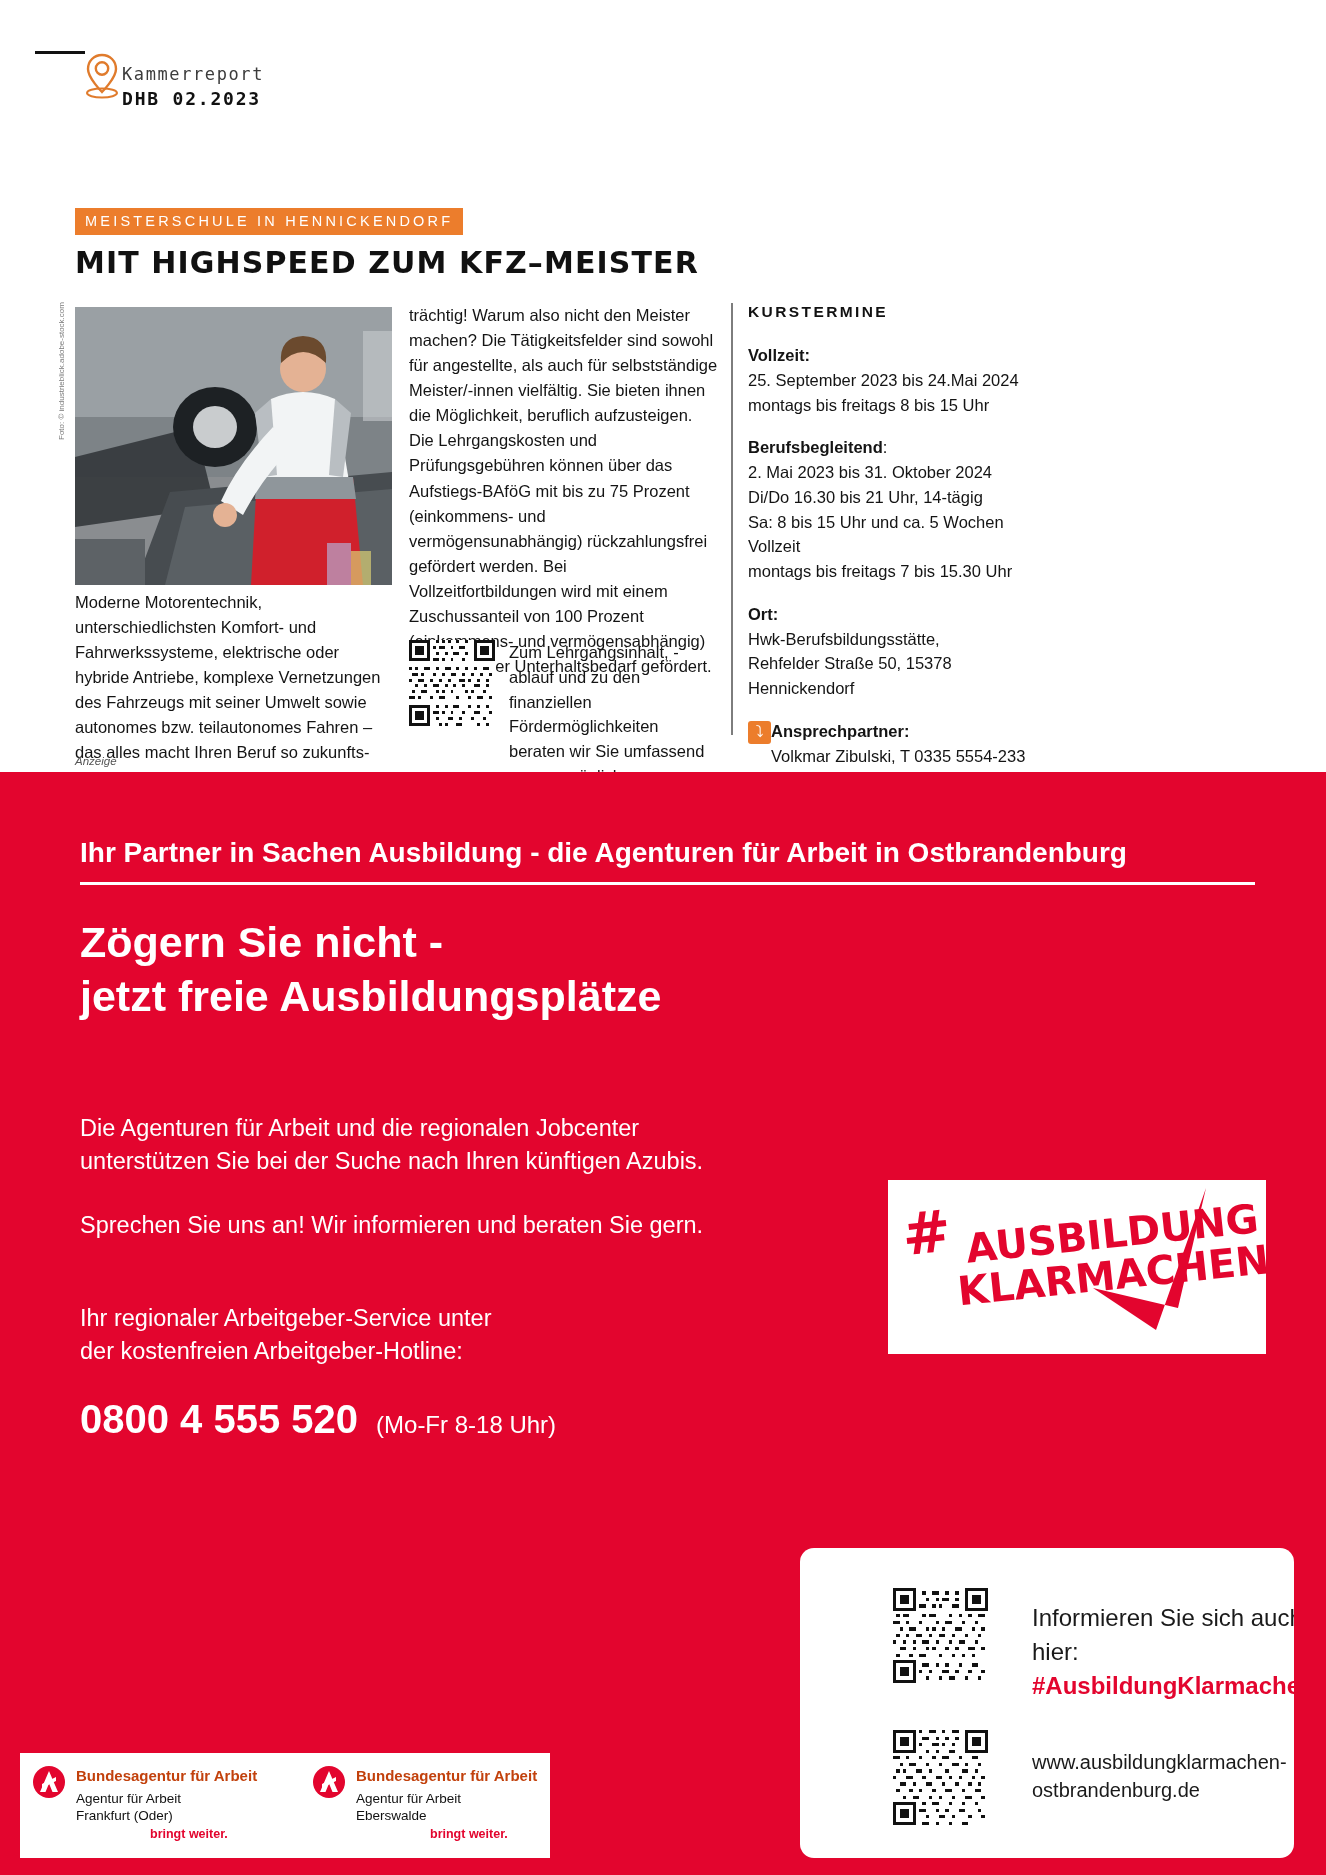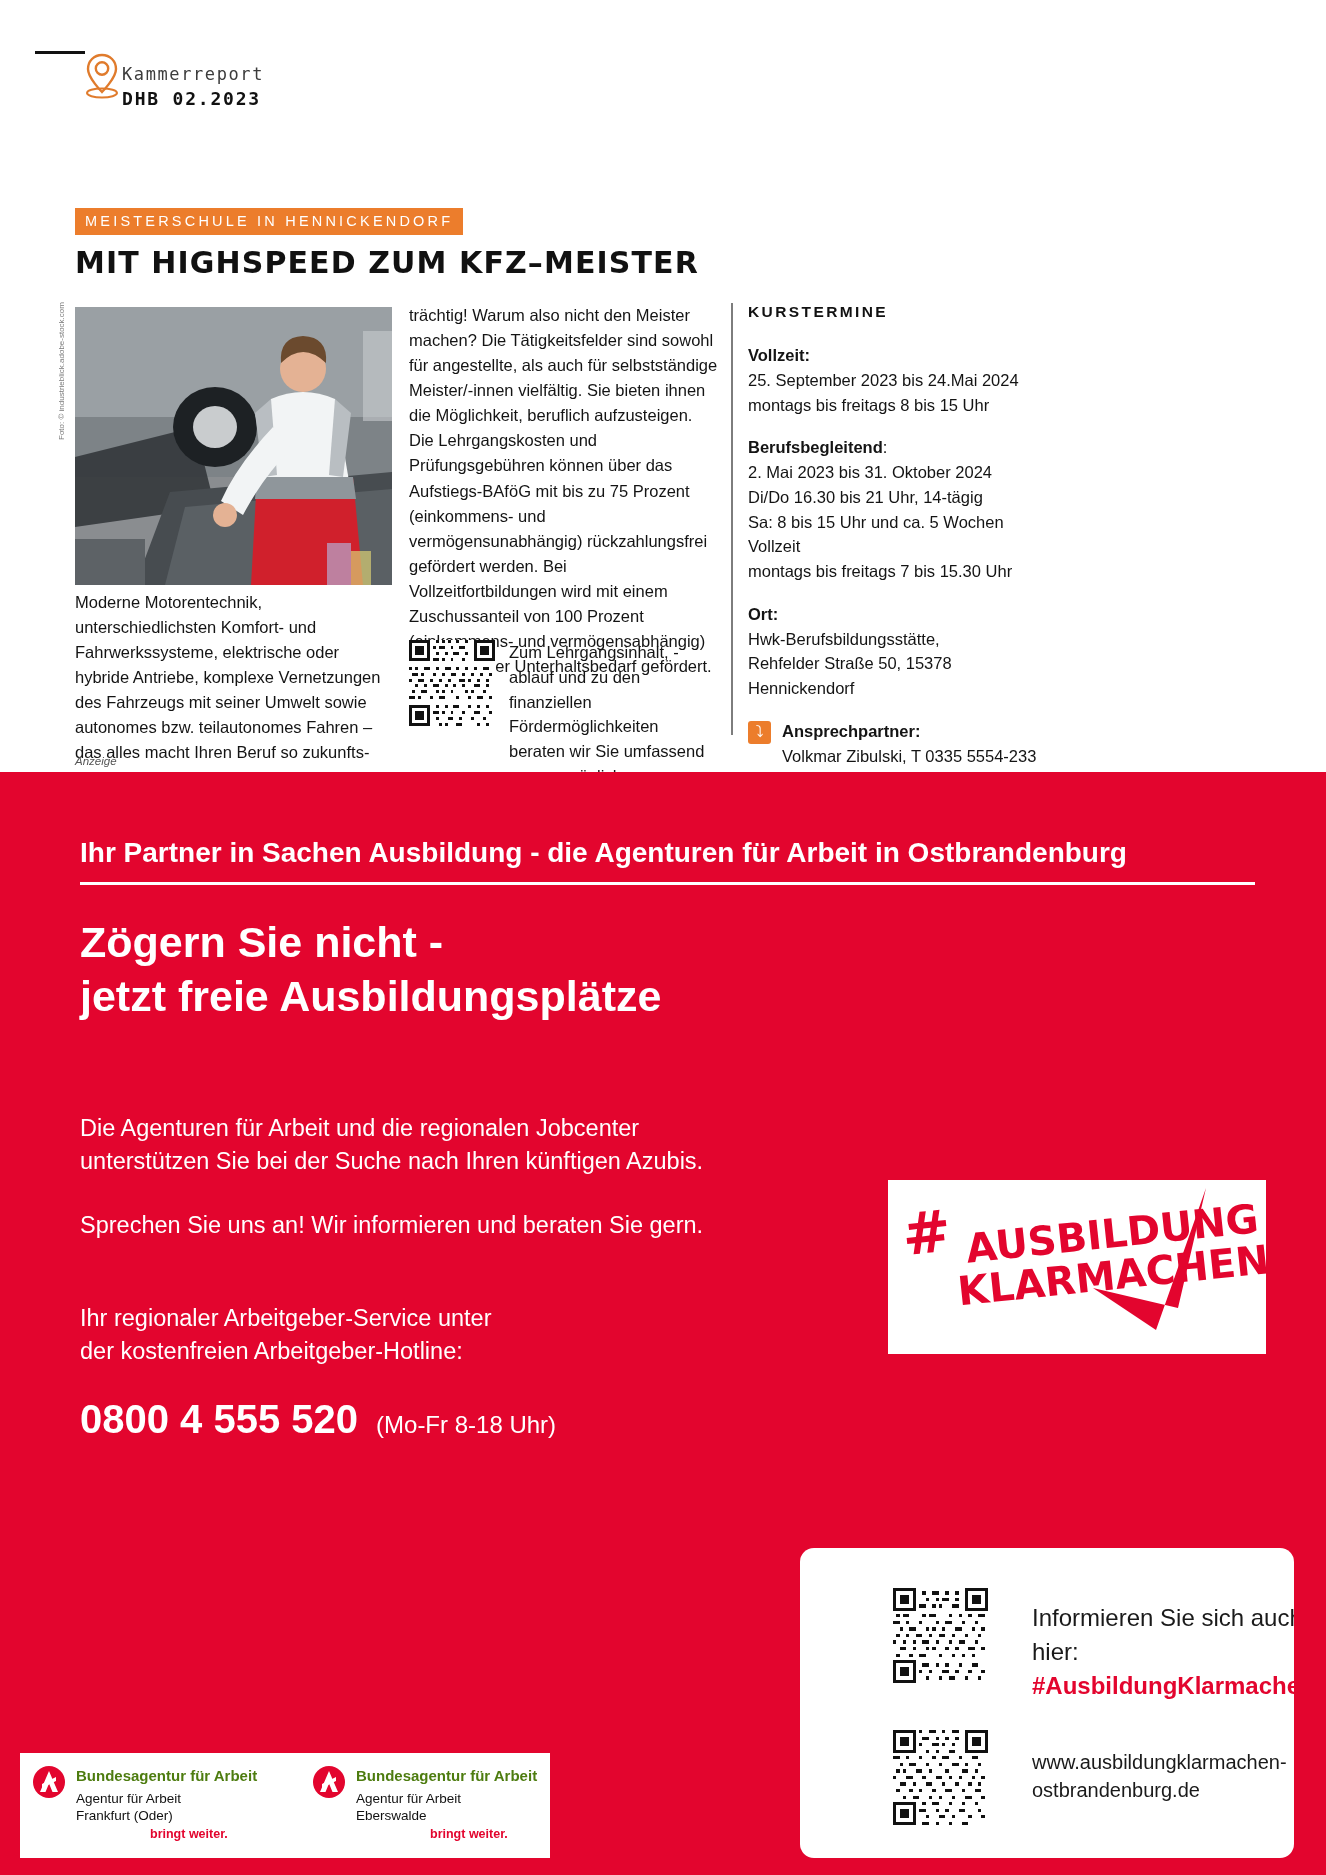--- a/index.html
+++ b/index.html
@@ -76,21 +76,21 @@
     position:absolute; left:731px; top:303px; width:1.5px; height:432px; background:#7d7d7d;
   }
 
   .colC { position:absolute; left:748px; top:303px; width:300px; color:#141414; }
   .colC .ct-title {
     font-size:15.5px; font-weight:700; letter-spacing:2.4px; color:#111; margin-bottom:22px;
     font-family:"Liberation Sans", sans-serif;
   }
   .colC .blk { margin-bottom:18px; font-size:16.5px; line-height:1.5; }
   .colC .blk b { font-weight:700; }
-  .contact-wrap { display:flex; gap:11px; margin-top:18px; }
+  .contact-wrap { display:flex; margin-top:18px; }
   .arrow-badge {
     flex:0 0 23px; width:23px; height:23px; background:#ec7d2c; border-radius:3px;
     position:relative; margin-top:2px;
   }
   .arrow-badge::after {
     content:"\2935"; position:absolute; left:0; top:-2px; width:23px; text-align:center;
     color:#fff; font-size:16px; line-height:25px;
   }
   .contact-body { font-size:16.5px; line-height:1.5; }
   .contact-body b { font-weight:700; }
@@ -159,21 +159,21 @@
   
   .ba-strip {
     position:absolute; left:20px; top:1753px; width:530px; height:105px;
     background:#fff;
   }
   .ba-logo { position:absolute; top:10px; }
   .ba-logo.l1 { left:12px; }
   .ba-logo.l2 { left:292px; }
   .ba-mark { position:absolute; left:0; top:2px; width:34px; height:34px; }
   .ba-name {
-    position:absolute; left:44px; top:4px; font-size:15px; font-weight:700; color:#4d7c0f;
+    position:absolute; left:44px; top:4px; font-size:15px; font-weight:700; color:#c2410c;
     white-space:nowrap;
   }
   .ba-sub {
     position:absolute; left:44px; top:28px; font-size:13.5px; color:#111; line-height:1.25;
     white-space:nowrap;
   }
   .ba-claim {
     position:absolute; left:130px; top:74px; font-size:12.5px; color:#e3052e; font-weight:700;
     white-space:nowrap;
   }

